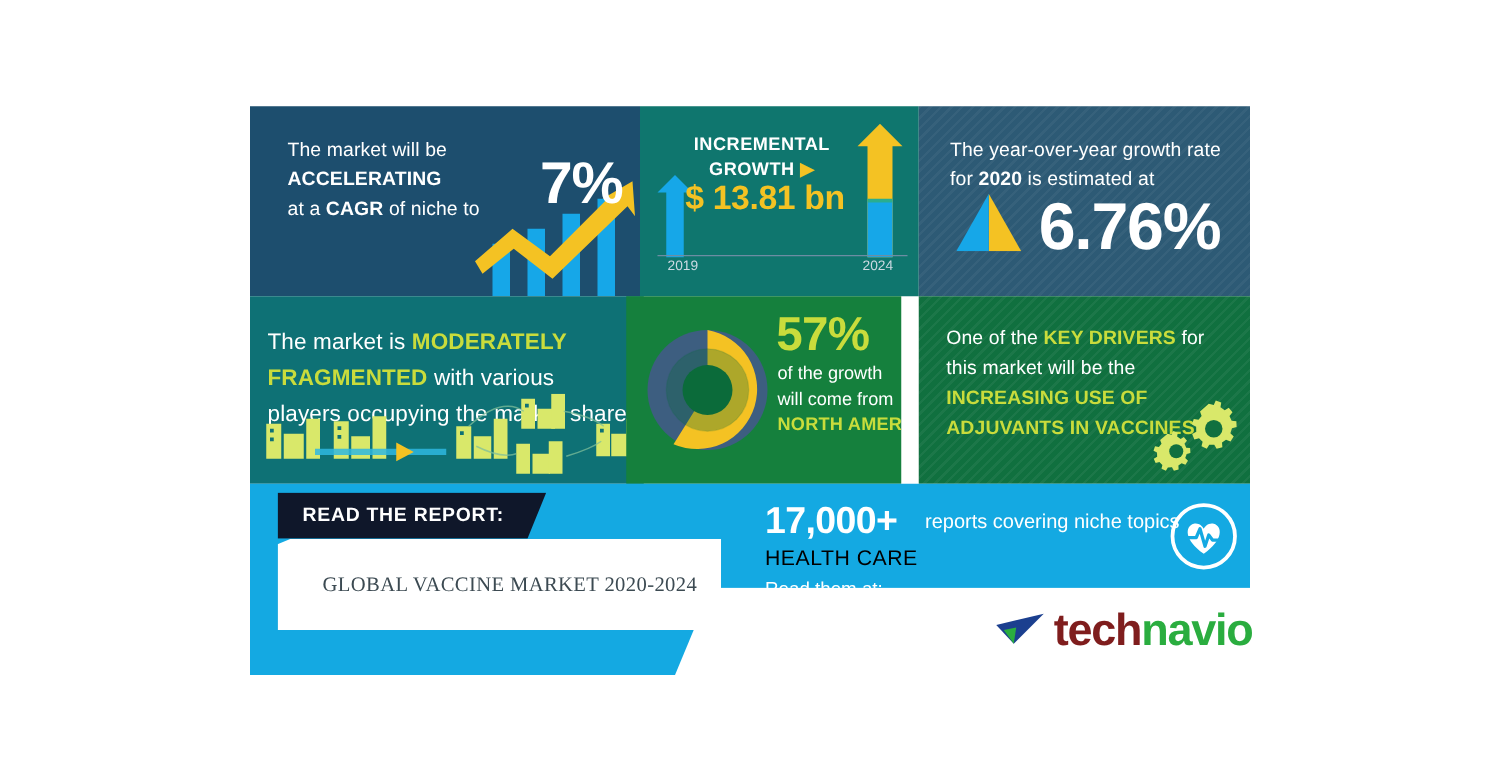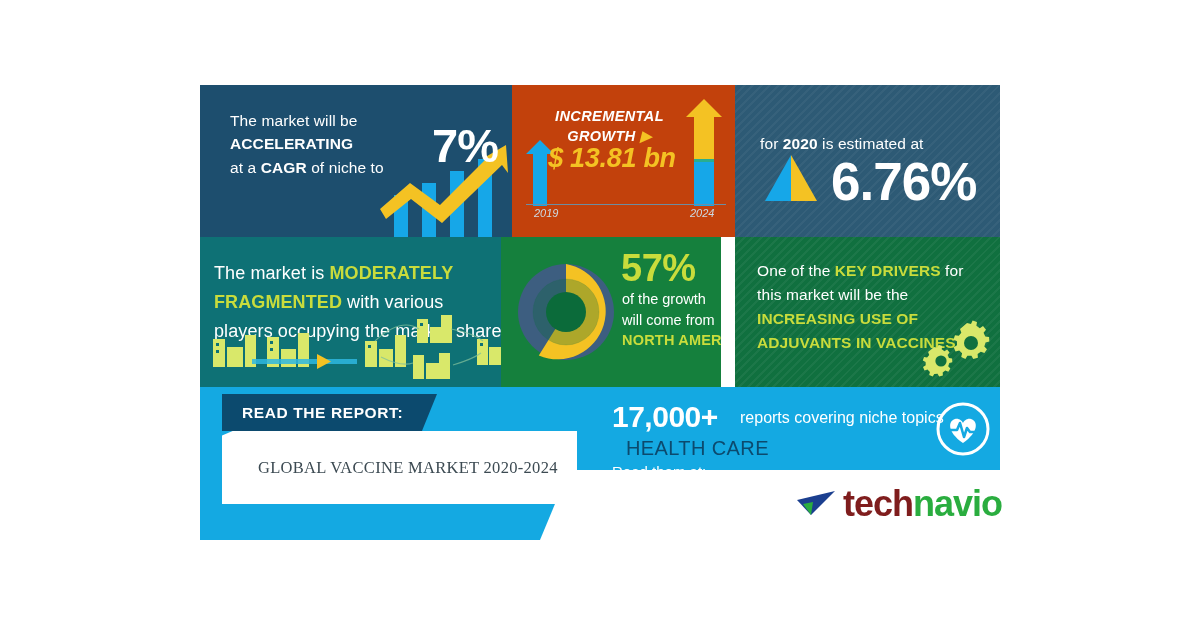--- a/index.html
+++ b/index.html
@@ -9,21 +9,21 @@
 
   
   .row1{position:relative;height:152px;}
   .row2{position:relative;height:150px;}
   .row3{position:relative;height:153px;background:#14a9e2;}
 
   .p{position:absolute;top:0;height:100%;box-sizing:border-box;overflow:hidden;}
 
   
   .p-cagr{left:0;width:312px;background:#1d4e6e;}
-  .p-inc{left:312px;width:223px;background:#c2410c;font-style:italic;}
+  .p-inc{left:312px;width:223px;background:#0f766e;}
   .p-yoy{left:535px;width:265px;background:#2d5a75;}
   .stripes{background-image:repeating-linear-gradient(135deg,rgba(255,255,255,.045) 0 2px,rgba(255,255,255,0) 2px 6px);}
   
   .p-frag{left:0;width:315px;background:#0e7175;}
   .p-donut{left:301px;width:220px;background:#15803d;}
   .p-drv{left:535px;width:265px;background:#10703f;}
   .stripes-g{background-image:repeating-linear-gradient(135deg,rgba(255,255,255,.05) 0 2px,rgba(255,255,255,0) 2px 6px);}
 
   .txt{position:absolute;color:#fff;font-size:15.5px;line-height:1.5;letter-spacing:.1px;}
   .b{font-weight:bold;}
@@ -53,30 +53,30 @@
   
   .donut-wrap{position:absolute;left:10px;top:16px;width:110px;height:118px;}
   .d57{position:absolute;left:120px;top:12px;color:#c9dc3c;font-size:38px;font-weight:bold;letter-spacing:-.5px;line-height:1;}
   .dsub{position:absolute;left:121px;top:52px;width:130px;color:#fff;font-size:14.5px;line-height:1.42;}
   .dna{color:#c9dc3c;font-weight:bold;letter-spacing:.2px;}
 
   
   .drv-txt{left:22px;top:22px;width:232px;font-size:15.5px;line-height:1.55;}
 
   
-  .banner{position:absolute;left:22px;top:7px;width:215px;height:37px;background:#0c4a6e;
+  .banner{position:absolute;left:22px;top:7px;width:215px;height:37px;background:#0f172a;
           clip-path:polygon(0 0,100% 0,93% 100%,0 100%);}
   .banner span{position:absolute;left:20px;top:10px;color:#fff;font-weight:bold;font-size:15.5px;letter-spacing:.6px;}
   .card{position:absolute;left:22px;top:44px;width:355px;height:73px;background:#fff;
         clip-path:polygon(3% 0,100% 0,100% 88%,96% 100%,0 100%,0 6%);
         box-shadow:0 1px 3px rgba(0,0,0,.18);}
   .card span{position:absolute;left:36px;top:27px;color:#3c4a52;font-family:"Liberation Serif",serif;font-size:16.5px;letter-spacing:.3px;}
   .cnt{position:absolute;left:412px;top:13px;color:#fff;font-size:30px;font-weight:bold;letter-spacing:-.5px;}
   .cnt-sub{position:absolute;left:540px;top:22px;color:#fff;font-size:16px;}
-  .sector{position:absolute;left:412px;top:50px;color:#0c4a6e;font-size:20px;letter-spacing:.4px;margin-left:14px;}
+  .sector{position:absolute;left:412px;top:50px;color:#000000;font-size:17px;letter-spacing:.4px;}
   .readat{position:absolute;left:412px;top:76px;color:#fff;font-size:15px;}
   .url{position:absolute;left:412px;top:98px;color:#fff;font-size:15px;font-style:italic;text-decoration:underline;}
   .heart{position:absolute;left:735px;top:14px;width:56px;height:56px;}
   .logo-bg{position:absolute;left:340px;top:83px;width:485px;height:70px;background:#fff;
            clip-path:polygon(6% 0,100% 0,100% 100%,0 100%);}
   .logo{position:absolute;left:595px;top:95px;height:44px;display:flex;align-items:center;}
   .logo-t{font-size:36px;font-weight:bold;color:#7f1d1d;letter-spacing:-1px;}
   .logo-n{font-size:36px;font-weight:bold;color:#2aad3f;letter-spacing:-1px;}
 </style>
 </head>
@@ -121,21 +121,21 @@
       <div class="yr yr1">2019</div>
       <div class="yr yr2">2024</div>
     </div>
 
     <div class="p p-yoy stripes">
       <svg style="position:absolute;left:30px;top:70px;" width="52" height="46" viewBox="0 0 52 46">
         <path d="M26 0 L52 46 L26 46 Z" fill="#f4c223"></path>
         <path d="M26 0 L0 46 L26 46 Z" fill="#16a7e8"></path>
       </svg>
       <div class="txt yoy-txt">
-        <br>
+        <span>The year-over-year growth rate</span><br>
         <span>for </span><span class="b">2020</span><span> is estimated at</span>
       </div>
       <div class="yoy-val">6.76%</div>
     </div>
   </div>
 
   <div class="row2">
 
     <div class="p p-frag">
       <div class="txt frag-txt">

